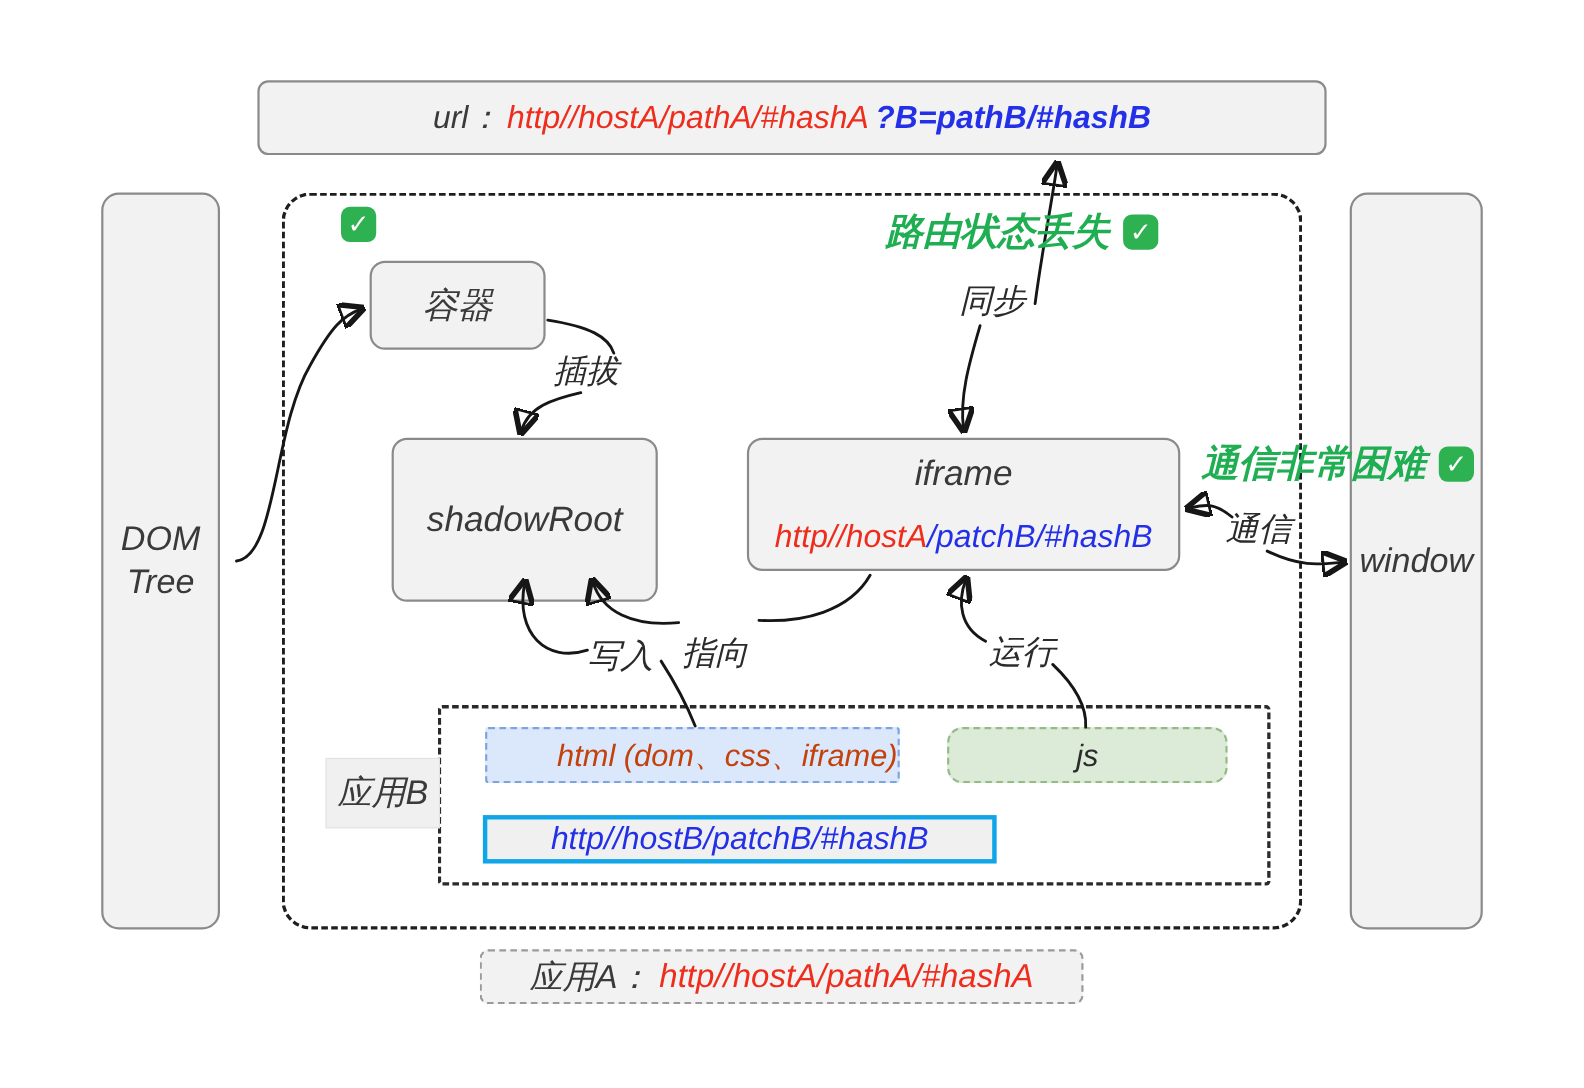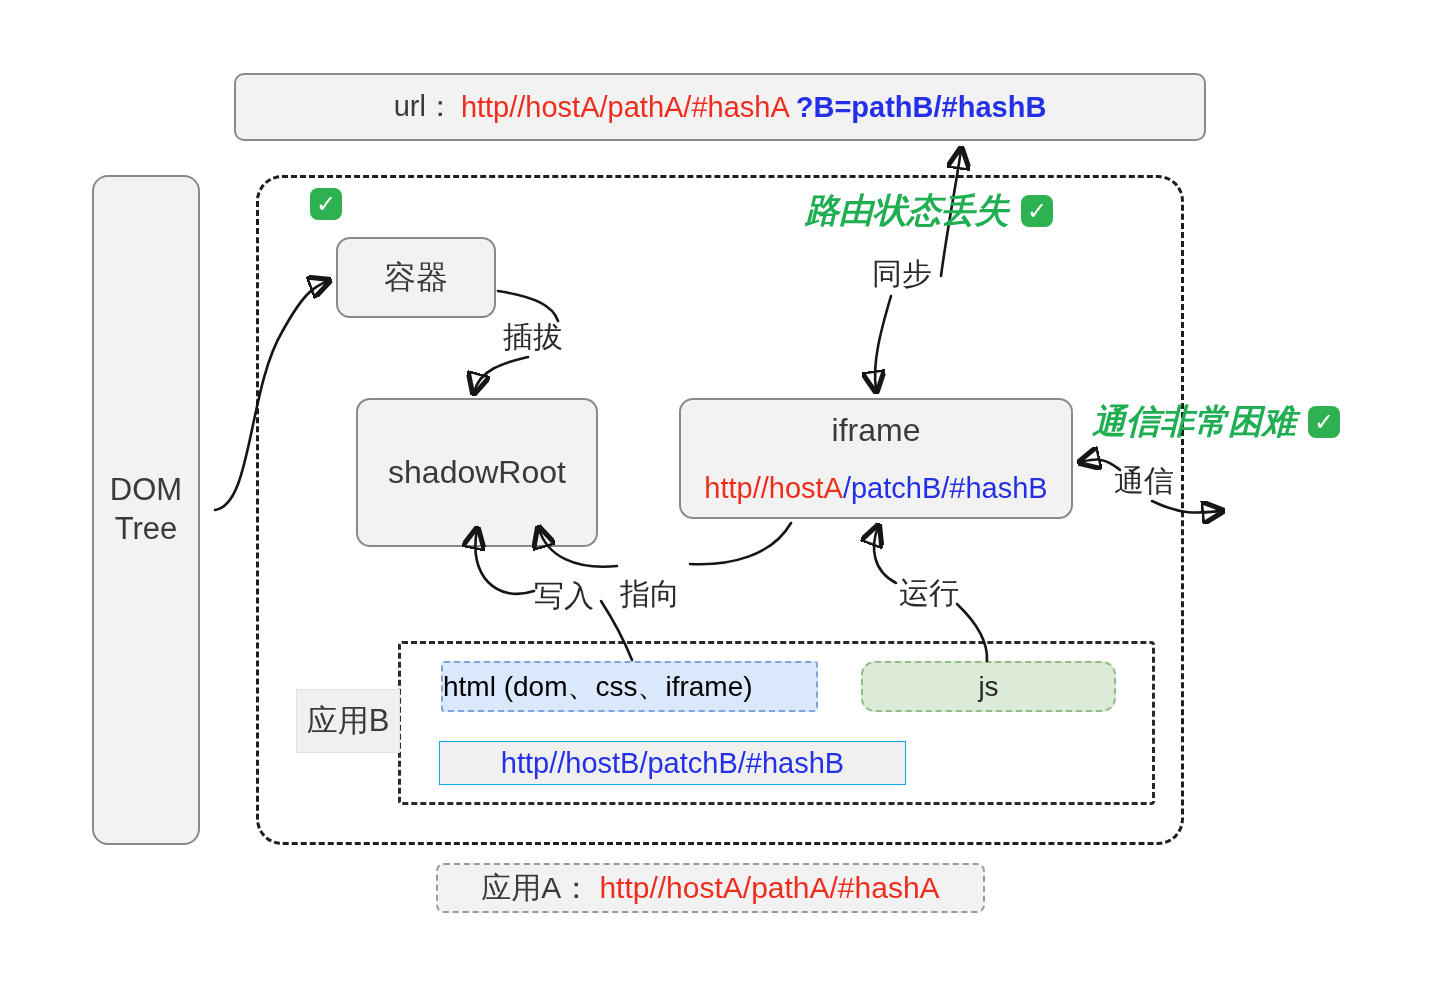--- a/index.html
+++ b/index.html
@@ -1,20 +1,20 @@
 <!DOCTYPE html>
 <html><head>
 <meta charset="utf-8">
 <style>
   html,body{margin:0;padding:0;background:#ffffff;}
   .canvas{
     position:relative;width:1440px;height:989px;background:#ffffff;overflow:hidden;
     font-family:"Liberation Sans","DejaVu Sans",sans-serif;color:#2e2e2e;
   }
-  .abs{position:absolute;}
+  .abs{position:absolute;font-style:italic;}
   
   .node{
     background:#f2f2f2;border:2px solid #8a8a8a;border-radius:14px;
     display:flex;align-items:center;justify-content:center;text-align:center;
     box-sizing:border-box;z-index:2;
   }
   .tall{border-radius:16px;flex-direction:column;font-size:31px;line-height:1.25;color:#3a3a3a;}
   
   .urlbar{
     left:234px;top:73px;width:972px;height:68px;border-radius:10px;
@@ -51,30 +51,30 @@
     left:398px;top:641px;width:757px;height:164px;border:3px dashed #2a2a2a;
     border-radius:4px;box-sizing:border-box;z-index:2;
   }
   .appb-label{
     left:296px;top:689px;width:104px;height:64px;background:#f0f0f0;border:1px solid #e2e2e2;
     display:flex;align-items:center;justify-content:center;font-size:31px;color:#3a3a3a;
     box-sizing:border-box;z-index:3;
   }
   .htmlbox{
     left:441px;top:661px;width:377px;height:51px;background:#dbe8fb;border:2px dashed #7da4dc;
-    border-radius:3px;display:flex;align-items:center;justify-content:flex-start;
-    font-size:28px;color:#000000;box-sizing:border-box;z-index:3;
+    border-radius:3px;display:flex;align-items:center;justify-content:flex-end;
+    font-size:28px;color:#c2410c;box-sizing:border-box;z-index:3;
   }
   .jsbox{
     left:861px;top:661px;width:255px;height:51px;background:#dcead8;border:2px dashed #93bb85;
     border-radius:14px;display:flex;align-items:center;justify-content:center;
     font-size:28px;color:#2b2b2b;box-sizing:border-box;z-index:3;
   }
   .hostb{
-    left:439px;top:741px;width:467px;height:44px;background:#f0f0f0;border:1px solid #0ea5e9;
+    left:439px;top:741px;width:467px;height:44px;background:#f0f0f0;border:4px solid #0ea5e9;
     display:flex;align-items:center;justify-content:center;font-size:29px;
     box-sizing:border-box;z-index:3;
   }
   .appa{
     left:436px;top:863px;width:549px;height:50px;background:#f2f2f2;border:2px dashed #9a9a9a;
     border-radius:8px;display:flex;align-items:center;justify-content:center;gap:8px;
     font-size:30px;box-sizing:border-box;z-index:2;
   }
   .appa .lbl{color:#3a3a3a;}
   svg.arrows{position:absolute;left:0;top:0;width:1440px;height:989px;z-index:3;pointer-events:none;}
@@ -91,20 +91,23 @@
     <span class="t-blue-bold">?B=pathB/#hashB</span>
   </div>
 
   <div class="abs main-dashed"></div>
 
   <div class="abs node tall" style="left:92px;top:175px;width:108px;height:670px;text-align:center;">
     <span>DOM</span>
     <span>Tree</span>
   </div>
 
+  <div class="abs node tall" style="left:1227px;top:175px;width:121px;height:670px;">
+    <span>window</span>
+  </div>
 
   <div class="abs gtitle" style="left:310px;top:188px;">
     <span class="check">✓</span>
   </div>
   <div class="abs gtitle" style="left:805px;top:188px;">
     <span>路由状态丢失</span>
     <span class="check">✓</span>
   </div>
   <div class="abs gtitle" style="left:1092px;top:399px;">
     <span>通信非常困难</span>

